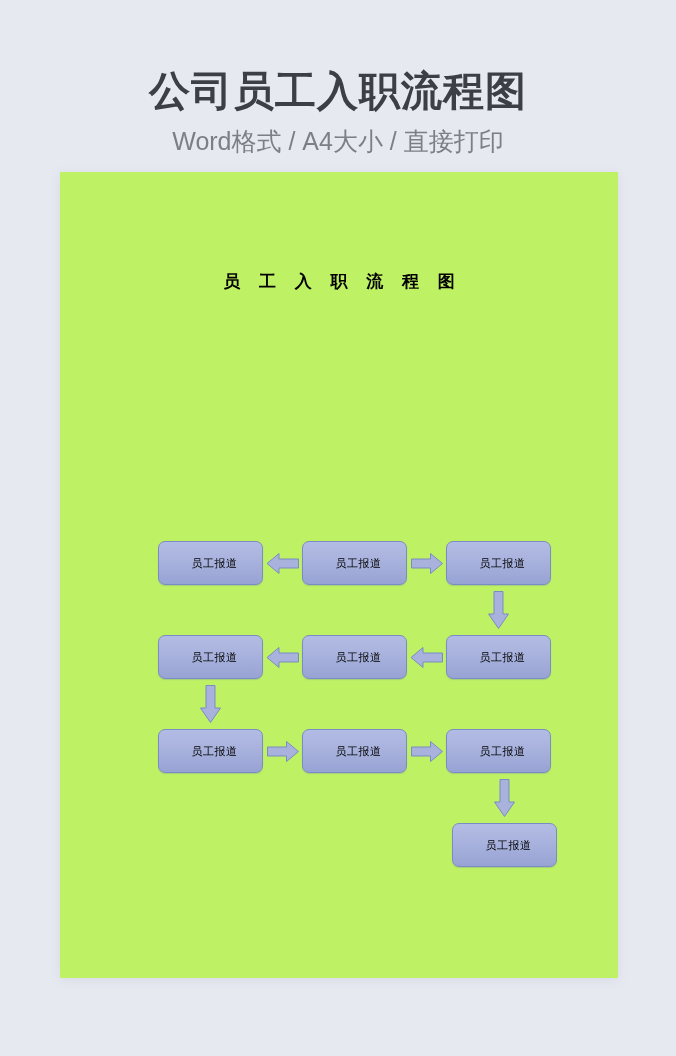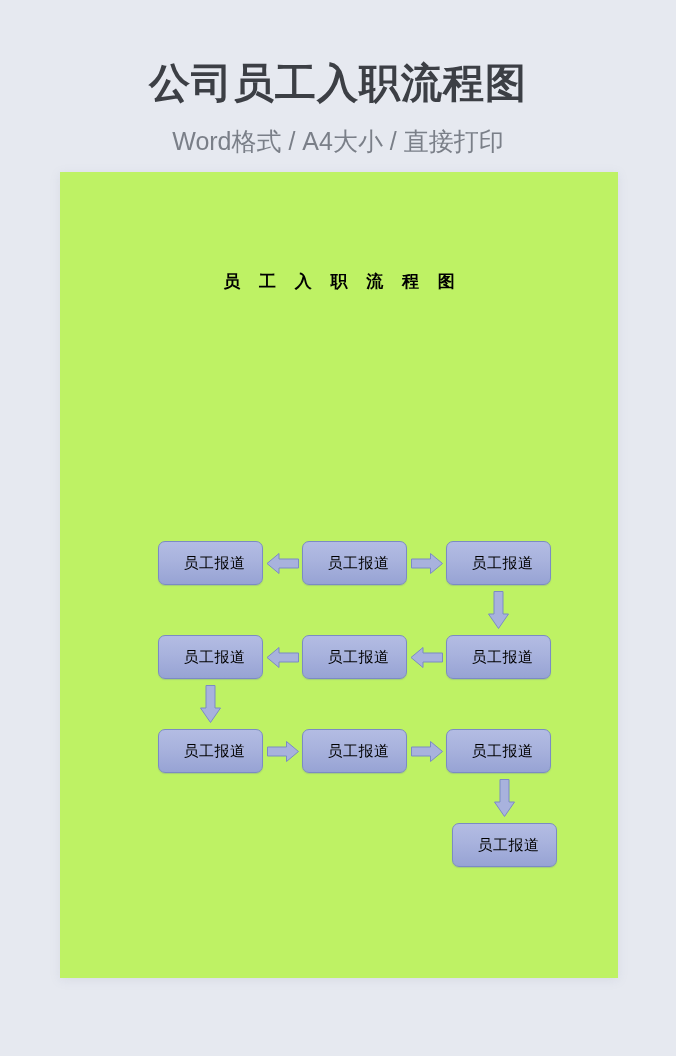--- a/index.html
+++ b/index.html
@@ -21,21 +21,21 @@
     left: 0;
     top: 0;
     width: 676px;
     height: 172px;
     box-sizing: border-box;
     text-align: center;
   }
   .main-title {
     position: absolute;
     left: 0;
-    top: 58px;
+    top: 66px;
     width: 676px;
     font-size: 41px;
     font-weight: bold;
     color: #3c3f45;
     letter-spacing: 1px;
     line-height: 50px;
     white-space: nowrap;
   }
   .sub-title {
     position: absolute;
@@ -87,21 +87,21 @@
     position: absolute;
     width: 105px;
     height: 44px;
     box-sizing: border-box;
     border: 1px solid #7b8bc4;
     border-radius: 7px;
     background: linear-gradient(to bottom, #b3bce3 0%, #a8b2dd 45%, #97a3d4 100%);
     display: flex;
     align-items: center;
     justify-content: center;
-    font-size: 15px;
+    font-size: 11px;
     color: #000000;
     letter-spacing: 0.5px;
     box-shadow: 0 1px 1px rgba(110,125,170,0.30);
     padding-left: 8px;
   }
 
   
   .arrow {
     position: absolute;
   }

